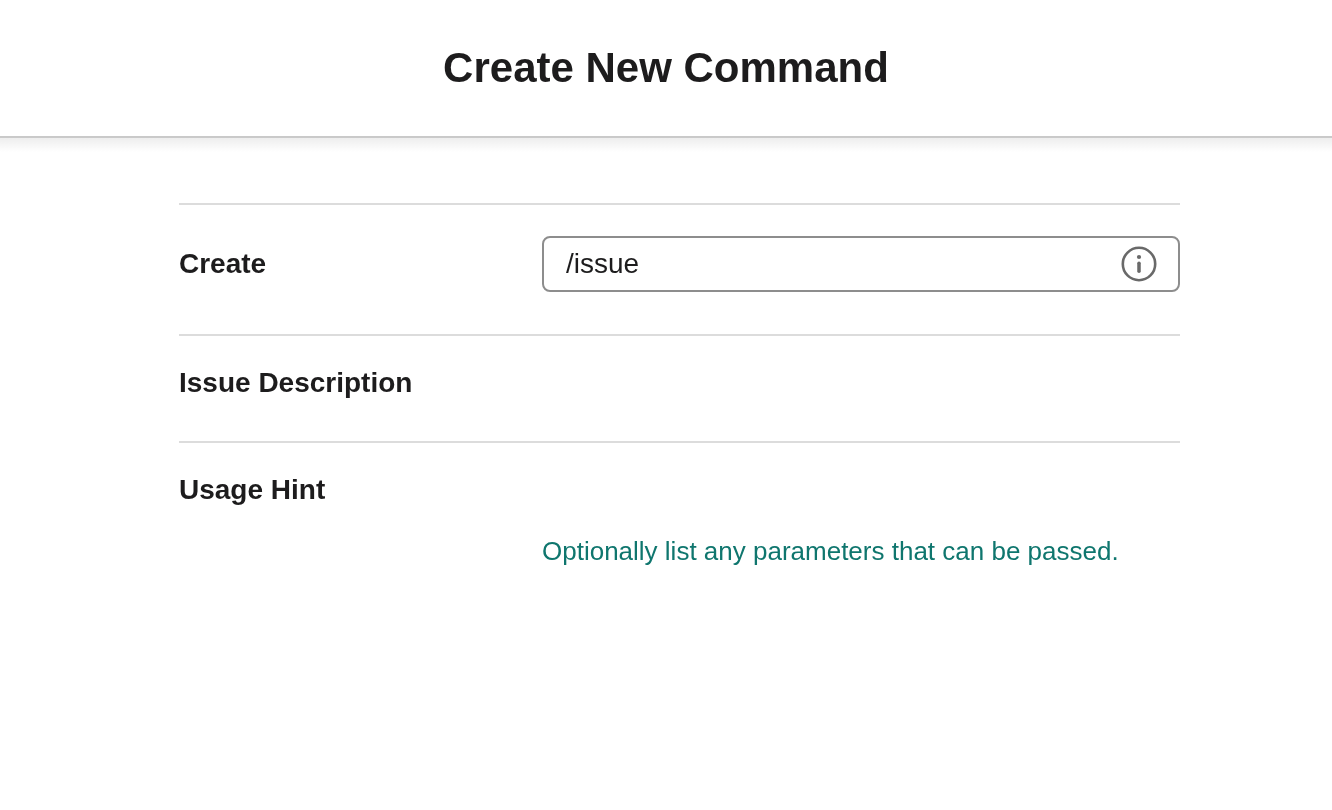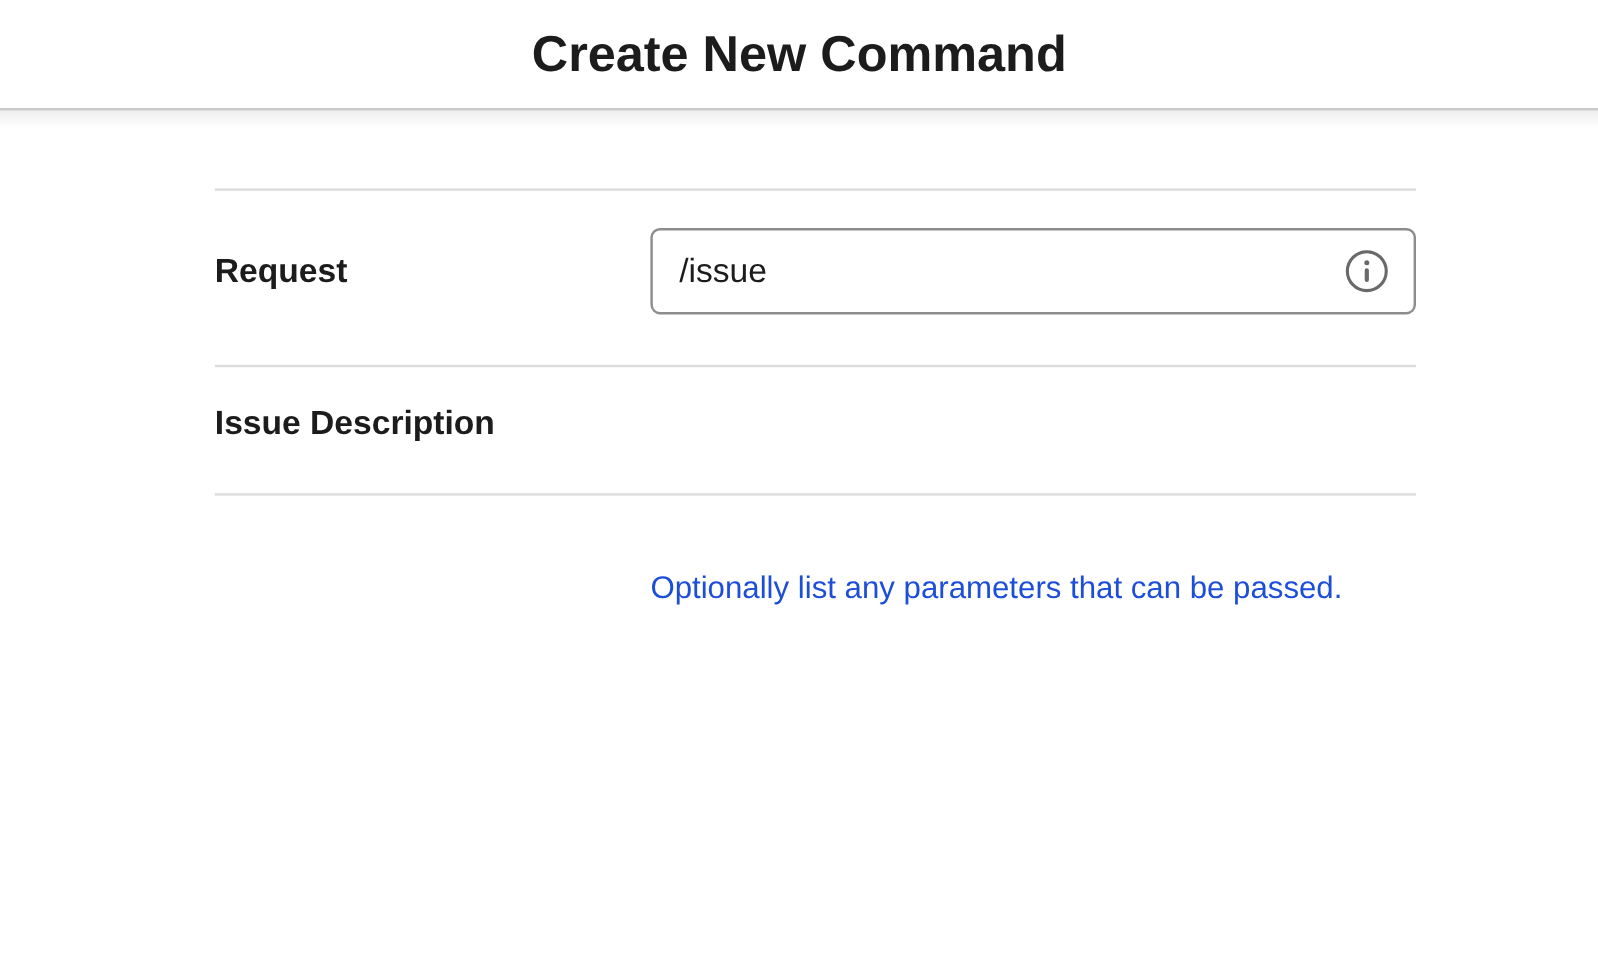--- a/index.html
+++ b/index.html
@@ -9,21 +9,21 @@
     width: 1332px;
     height: 810px;
     background: #ffffff;
     overflow: hidden;
     font-family: "Liberation Sans", sans-serif;
   }
 
   
   .header {
     position: relative;
-    height: 92px;
+    height: 138px;
     background: #ffffff;
     border-bottom: 2px solid #d9d9d9;
     display: flex;
     align-items: center;
     justify-content: center;
   }
   .header::after {
     content: "";
     position: absolute;
     top: 100%;
@@ -59,21 +59,21 @@
     font-size: 28px;
     font-weight: bold;
     color: #1d1c1d;
   }
   .field-col {
     width: 638px;
     flex: 0 0 638px;
   }
   .input-wrap {
     width: 638px;
-    height: 72px;
+    height: 56px;
     border: 2px solid #8d8d8d;
     border-radius: 8px;
     background: #ffffff;
     display: flex;
     align-items: center;
     padding: 0 20px 0 22px;
   }
   .input-wrap input {
     flex: 1 1 auto;
     min-width: 0;
@@ -88,51 +88,52 @@
   .info-icon {
     flex: 0 0 auto;
     width: 38px;
     height: 38px;
     margin-left: 14px;
     cursor: pointer;
   }
   .help-text {
     margin: 30px 0 0 363px;
     font-size: 26px;
-    color: #1d4ed8;
+    color: #0f766e;
   }
 </style>
 </head>
 <body>
 
 <div class="header">
   <h1 class="page-title" style="margin:0;">Create New Command</h1>
 </div>
 
 <div class="form">
   <div id="form-rows">
       <div class="row">
         <div class="row-main">
-          <div class="row-label">Request</div>
+          <div class="row-label">Create</div>
           <div class="field-col">
             <div class="input-wrap">
               <input type="text" value="/issue" style="">
               <svg class="info-icon" viewBox="0 0 38 38" xmlns="http://www.w3.org/2000/svg">
                 <circle cx="19" cy="19" r="16.2" fill="none" stroke="#696969" stroke-width="2.6"></circle>
                 <circle cx="19" cy="12" r="2.1" fill="#696969"></circle>
                 <rect x="17.25" y="16.6" width="3.5" height="11.4" rx="1.75" fill="#696969"></rect>
               </svg>
             </div>
           </div>
         </div>
       </div>
       <div class="row">
         <div class="row-main">
           <div class="row-label">Issue Description</div>
         </div>
       </div>
       <div class="row">
         <div class="row-main">
+          <div class="row-label">Usage Hint</div>
         </div>
         <div class="help-text">Optionally list any parameters that can be passed.</div>
       </div>
     </div>
 </div>
 
 </body></html>

